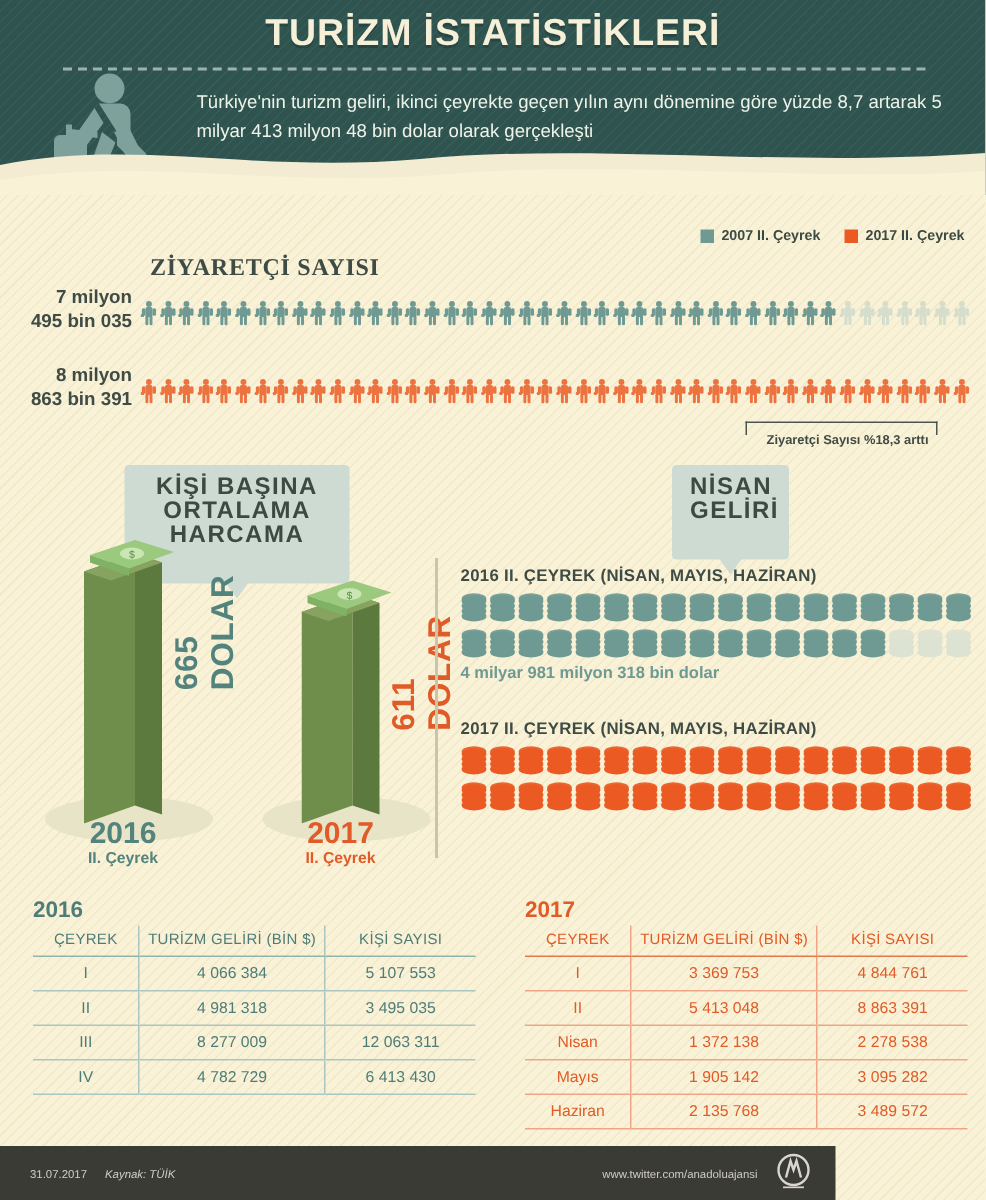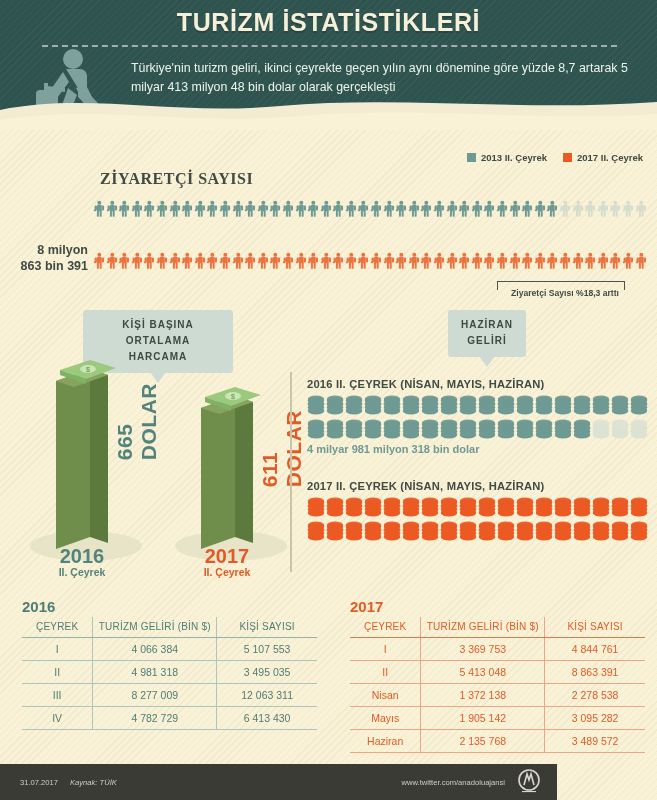--- a/index.html
+++ b/index.html
@@ -94,26 +94,26 @@
   .bracket-label {
     position: absolute; left: 490px; top: 288px; width: 150px;
     text-align: center; font-size: 8.6px; font-weight: bold; color: #3f4b45;
   }
 
   
   .bubble {
     position: absolute;
     background: #cddbd2;
     color: #3c4a44;
-    font-size: 10px;
+    font-size: 16px;
     font-weight: bold;
     text-align: center;
     letter-spacing: 1px;
     line-height: 16px;
-    padding: 7px 12px 8px;
+    padding: 7px 12px 24px;
     border-radius: 3px;
   }
   .bubble::after {
     content: ""; position: absolute; left: 50%; bottom: -10px;
     margin-left: -8px; width: 0; height: 0;
     border-left: 8px solid transparent;
     border-right: 8px solid transparent;
     border-top: 11px solid #cddbd2;
   }
   .bubble-spend { left: 83px; top: 310px; width: 150px; }
@@ -220,31 +220,35 @@
 
     <svg class="header-curve" viewBox="0 0 657 46" preserveAspectRatio="none">
       <path d="M0,24 C90,6 170,30 280,20 C400,9 520,26 657,16 L657,46 L0,46 Z" fill="#f3ecd3"></path>
       <path d="M0,34 C100,18 180,40 300,30 C420,20 540,36 657,28 L657,46 L0,46 Z" fill="#faf2d6"></path>
     </svg>
   </div>
 
   <div class="legend">
     <div class="legend-item">
       <span class="legend-swatch" style="background:#6e9a93"></span>
-      <span class="legend-label">2013 II. Çeyrek</span>
+      <span class="legend-label">2007 II. Çeyrek</span>
     </div>
     <div class="legend-item">
       <span class="legend-swatch" style="background:#ec5a24"></span>
       <span class="legend-label">2017 II. Çeyrek</span>
     </div>
   </div>
 
   <div class="visitors-title">ZİYARETÇİ SAYISI</div>
 
   <div class="vrow row2016">
+    <div class="vlabel c2016">
+      <div>7 milyon</div>
+      <div>495 bin 035</div>
+    </div>
     <div class="people" id="people-2016">
         <svg class="person" viewBox="0 0 32 42">
           <g fill="#6e9a93">
             <circle cx="16" cy="5" r="5"></circle>
             <rect x="10" y="10" width="12" height="17" rx="3"></rect>
             <rect x="4" y="12" width="6" height="13" rx="2.6"></rect>
             <rect x="22" y="12" width="6" height="13" rx="2.6"></rect>
             <rect x="10" y="25" width="5" height="16" rx="2.3"></rect>
             <rect x="17" y="25" width="5" height="16" rx="2.3"></rect>
             <rect x="2" y="22" width="6" height="5" rx="2"></rect>
@@ -1221,21 +1225,21 @@
 
   <div class="bracket"></div>
   <div class="bracket-label">Ziyaretçi Sayısı %18,3 arttı</div>
 
   <div class="bubble bubble-spend">
     <span>KİŞİ BAŞINA ORTALAMA</span><br>
     <span>HARCAMA</span>
   </div>
 
   <div class="bubble bubble-income">
-    <span>HAZİRAN</span><br>
+    <span>NİSAN</span><br>
     <span>GELİRİ</span>
   </div>
 
   <div class="bar-area">
 
     <div class="bar-wrap">
       <div class="bar-shadow" style="left:30px; top:176px; width:112px; height:30px;"></div>
       <svg style="position:absolute; left:56px; top:14px;" width="64" height="180" viewBox="0 0 64 180">
         <polygon points="0,12 34,0 34,168 0,180" fill="#6f8e4c"></polygon>
         <polygon points="34,0 52,6 52,174 34,168" fill="#5d7a3e"></polygon>

